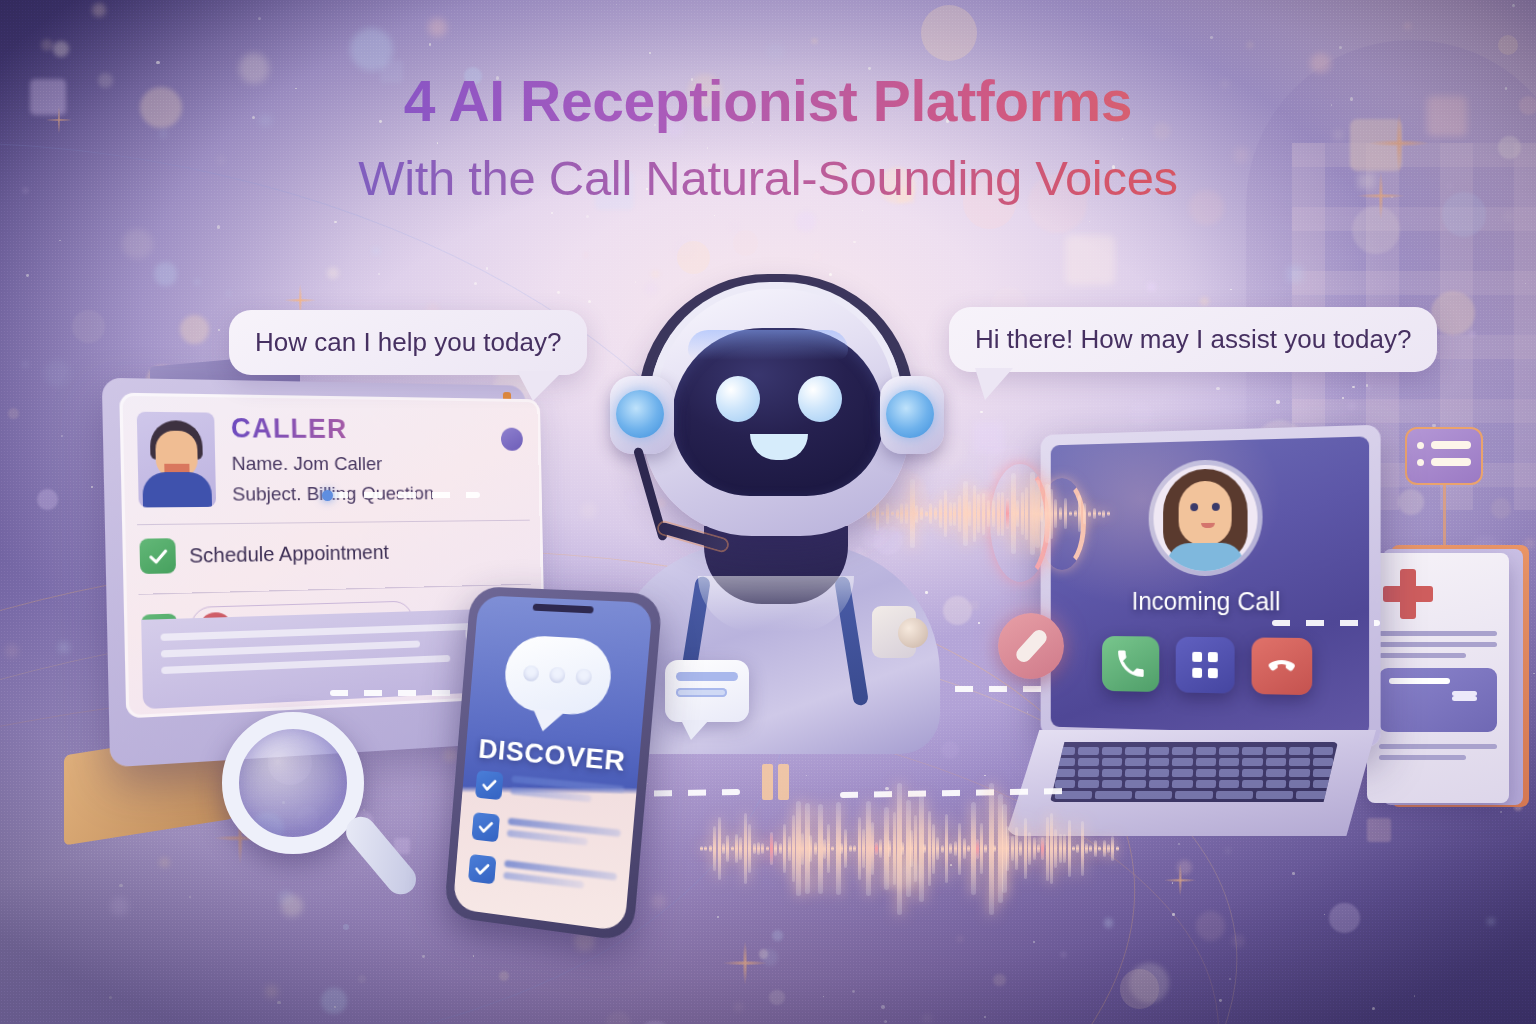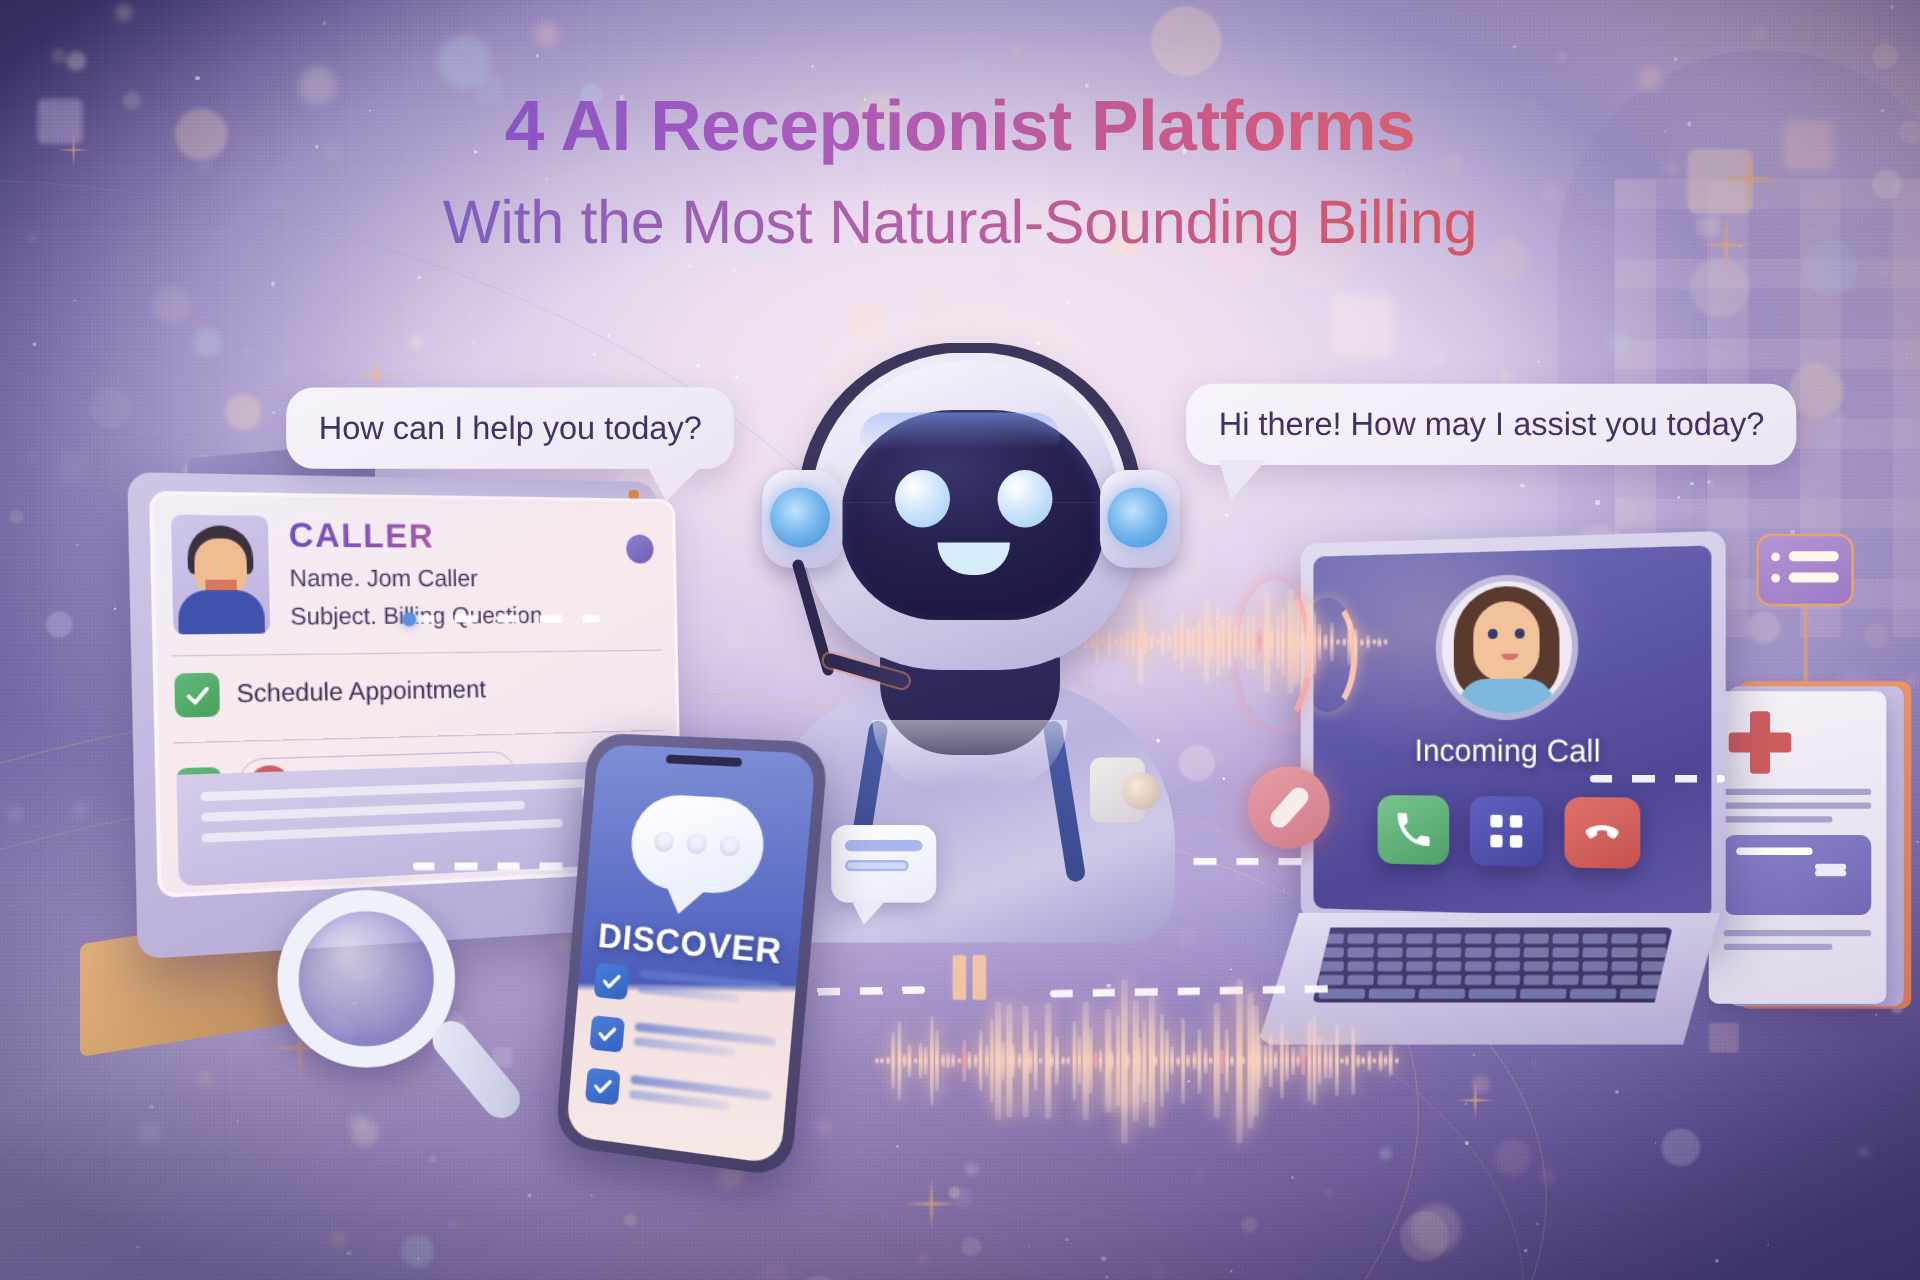--- a/index.html
+++ b/index.html
@@ -715,21 +715,21 @@
       <div class="spark" style="left: 1180px; top: 880px; width: 0px; height: 0px;">
         <i style="width:3.52px;height:32px;background:radial-gradient(ellipse at 50% 50%,rgba(255,190,140,.95),rgba(255,190,140,0) 72%);border-radius:50%"></i>
         <i style="width:32px;height:3.52px;background:radial-gradient(ellipse at 50% 50%,rgba(255,190,140,.95),rgba(255,190,140,0) 72%);border-radius:50%"></i>
       </div>
     </div>
   <div class="bg-vig"></div>
   <div class="noise"></div>
 
   <div class="title-wrap">
     <div class="title-main">4 AI Receptionist Platforms</div>
-    <div class="title-sub">With the Most Natural-Sounding Billing</div>
+    <div class="title-sub">With the Call Natural-Sounding Voices</div>
   </div>
 
   <div class="mon-base"></div>
   <div class="mon-stand"></div>
   <div class="monitor">
     <div class="mon-back"></div>
     <div class="mon-led"></div>
     <div class="mon-screen">
       <div class="mon-dot"></div>
       <div class="card-top">

